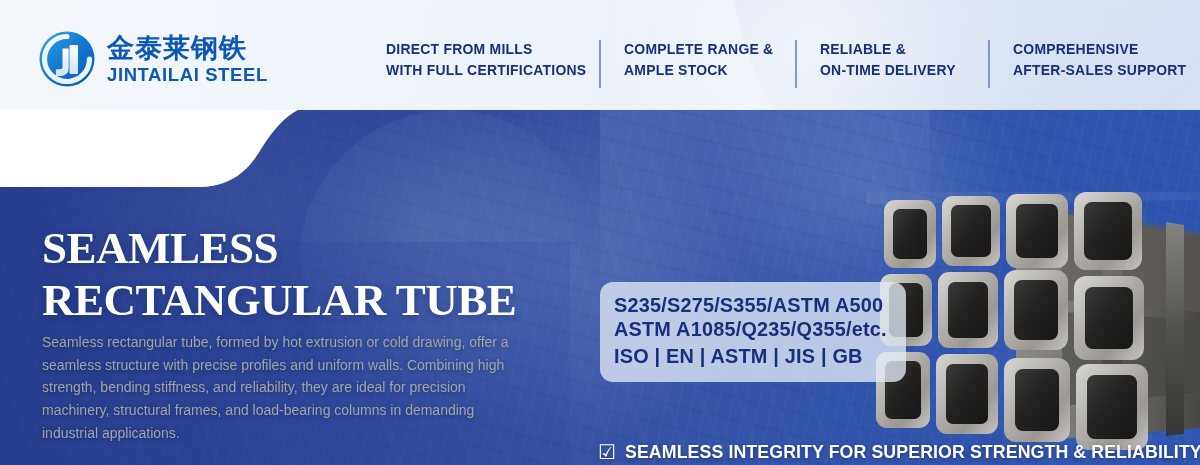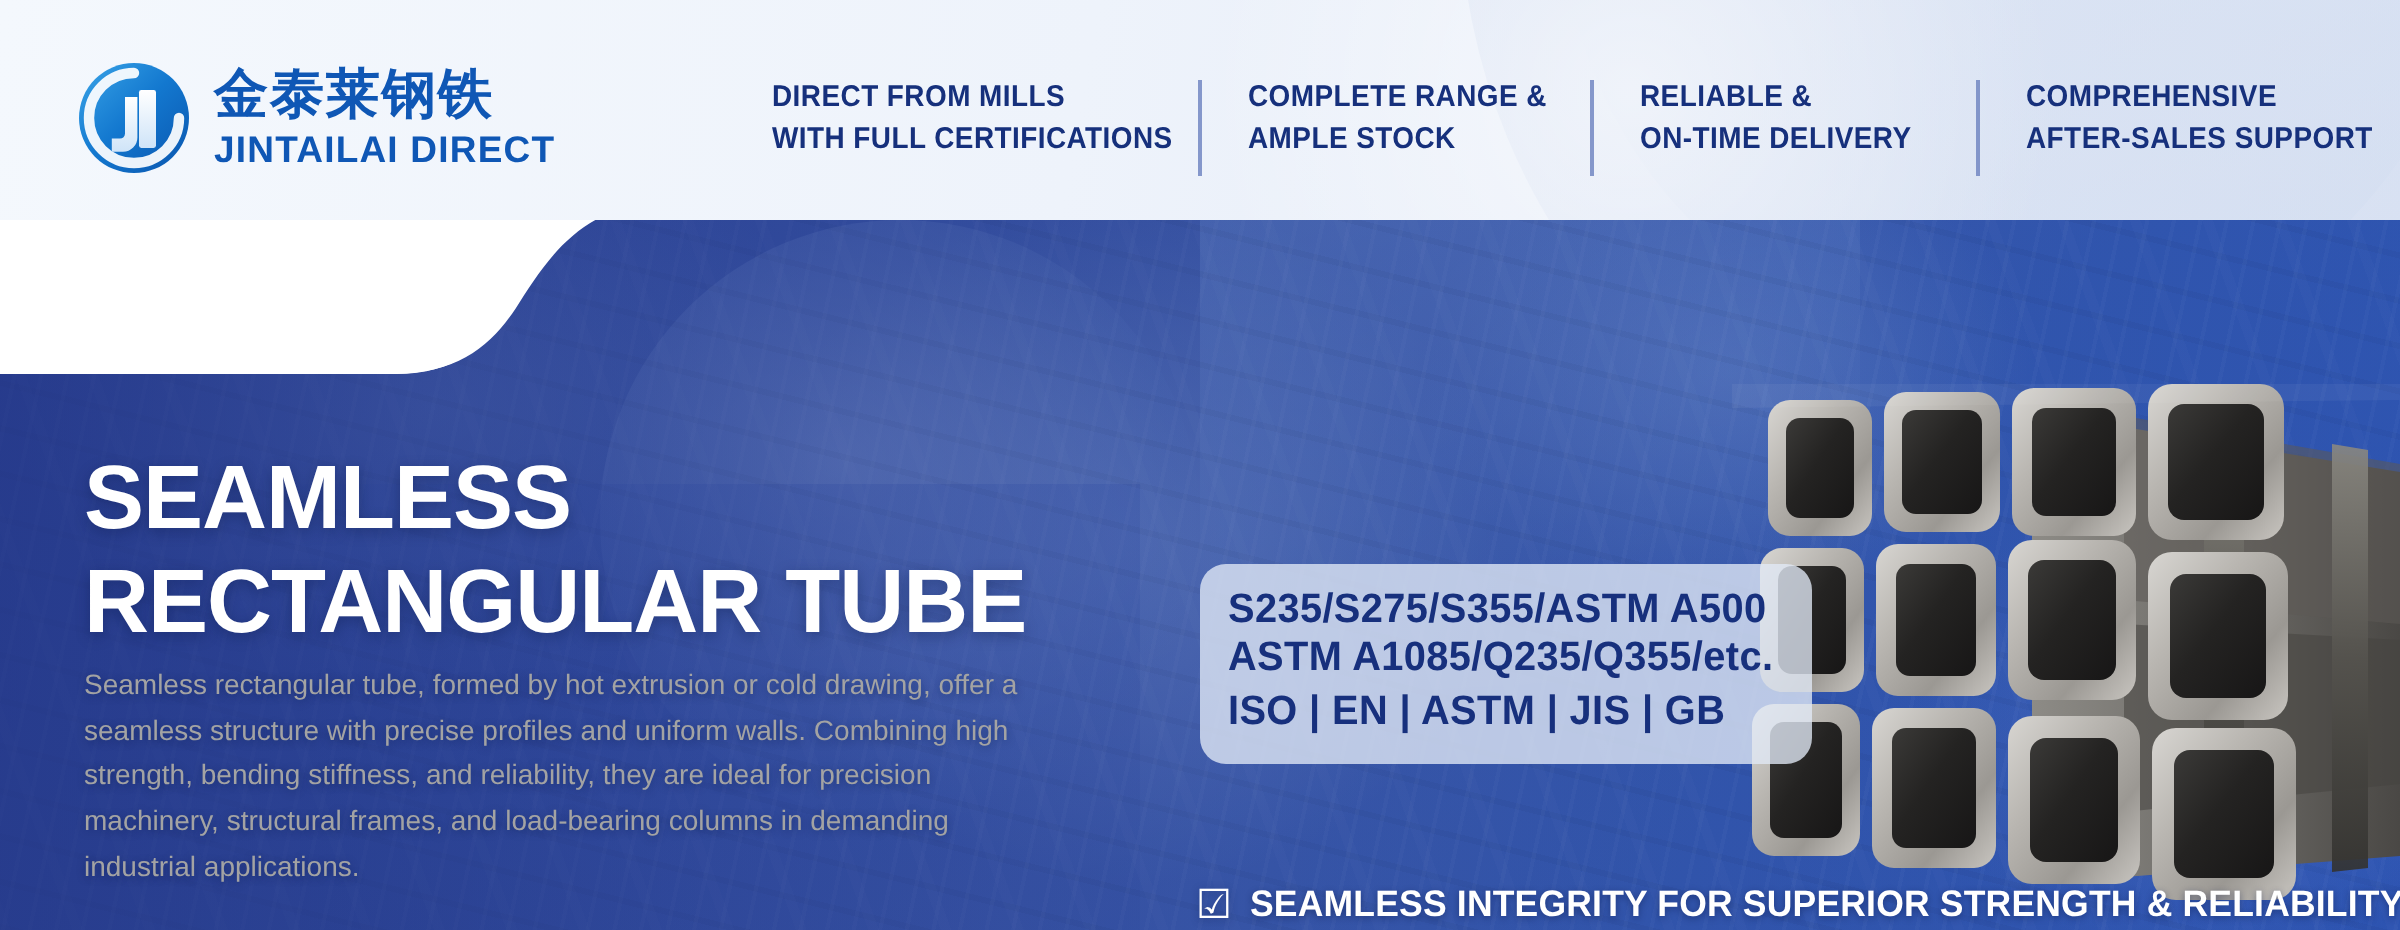--- a/index.html
+++ b/index.html
@@ -111,21 +111,21 @@
 
   
   .notch{position:absolute;left:0;top:0;width:1200px;height:95px;z-index:4;}
 
   
   .headline{
     position:absolute;left:42px;top:104px;z-index:6;
     color:#ffffff;font-weight:bold;
     font-size:45px;line-height:1.02;letter-spacing:-0.5px;
     text-transform:uppercase;
-    font-family:Liberation Sans, sans-serif;
+    font-family:Liberation Serif, serif;
     text-shadow:0 2px 7px rgba(10,24,70,.35);
   }
   .headline .hl2{display:block;margin-top:6px;text-align:right;}
   .sub{
     position:absolute;left:42px;top:225px;width:492px;z-index:6;
     color:#a3a3a3;font-size:14px;line-height:1.62;
     font-family:"Liberation Sans",sans-serif;
     text-shadow:0 1px 4px rgba(10,24,70,.40);
   }
 
@@ -200,21 +200,21 @@
               </linearGradient>
             </defs>
             <circle cx="29" cy="29" r="27.5" fill="url(#lgc)"></circle>
             <path d="M29 6.5 A22.5 22.5 0 1 0 51.5 29" fill="none" stroke="#ffffff" stroke-width="5.2" stroke-linecap="round" opacity="0.92"></path>
             <rect x="31.5" y="15" width="8.5" height="29" rx="1.2" fill="url(#lgb)"></rect>
             <path d="M24.5 18.5 h6.2 v20.2 a7.2 7.2 0 0 1 -7.2 7.2 h-5.6 v-6.6 h4.1 a2.5 2.5 0 0 0 2.5 -2.5 z" fill="url(#lgb)"></path>
           </svg>
         </span>
         <span class="logo-text">
           <span class="logo-cn" data-interactable="false">金泰莱钢铁</span>
-          <span class="logo-en" data-interactable="false">JINTAILAI DIRECT</span>
+          <span class="logo-en" data-interactable="false">JINTAILAI STEEL</span>
         </span>
       </div>
 
       <div class="feat f1" data-interactable="false">
         <span data-interactable="false">DIRECT FROM MILLS</span>
         <span class="l2" data-interactable="false">WITH FULL CERTIFICATIONS</span>
       </div>
       <div class="vdiv d1" data-interactable="false"></div>
 
       <div class="feat f2" data-interactable="false">

